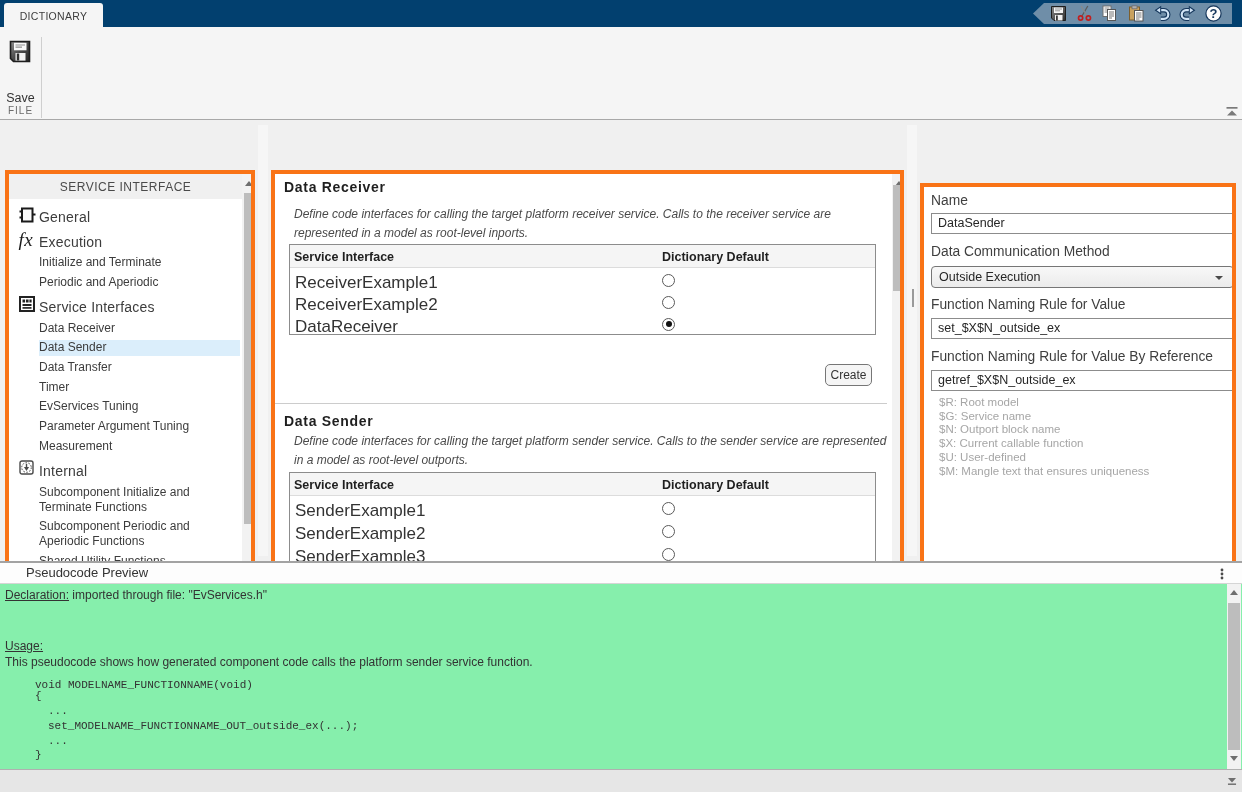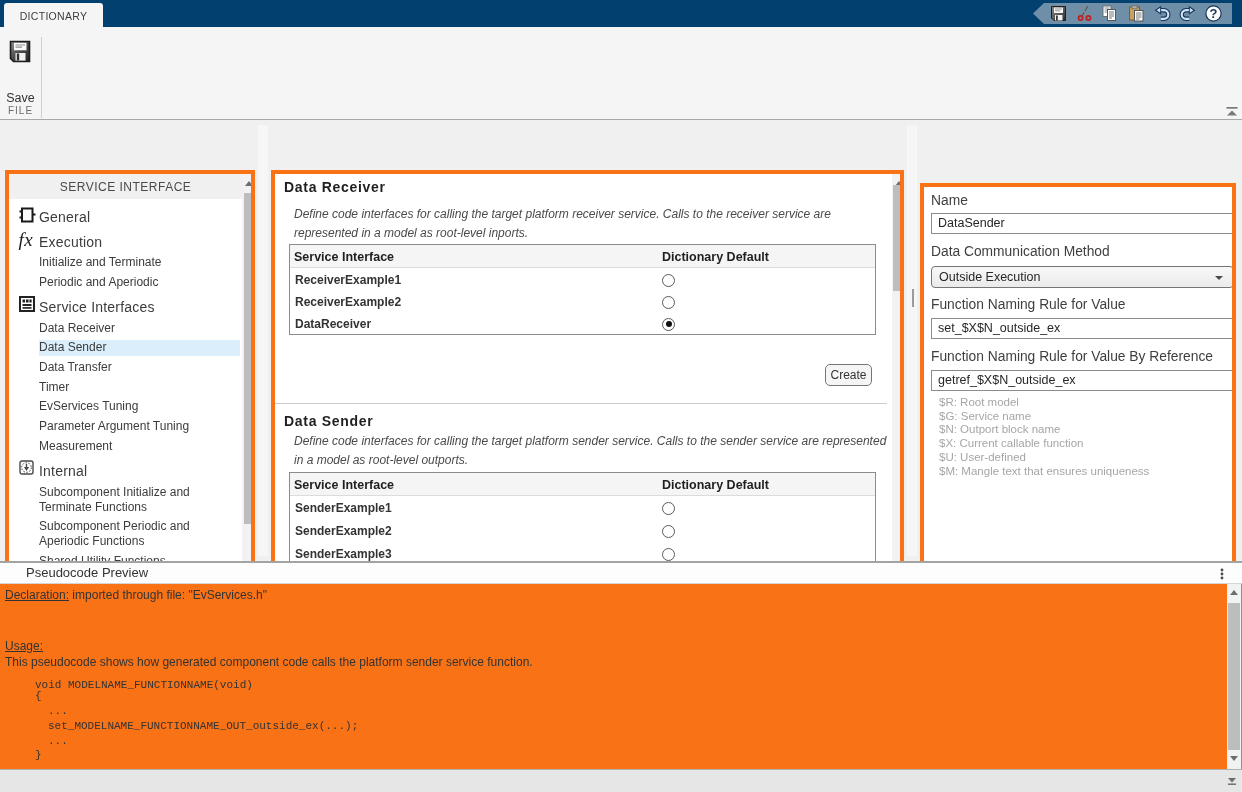--- a/index.html
+++ b/index.html
@@ -46,21 +46,21 @@
 
   
   .h1 { position:absolute; left:9px; font-size:14px; font-weight:bold; letter-spacing:0.7px; color:#1f1f1f; }
   .desc { position:absolute; left:19px; font-size:12px; font-style:italic;
           color:#4a4a4a; line-height:19px; white-space:nowrap; }
   .tbl { position:absolute; left:14px; width:587px; border:1px solid #8c8c8c; background:#fff; }
   .thead { height:23px; background:#f5f5f5; border-bottom:1px solid #dcdcdc;
            font-weight:bold; font-size:12.5px; color:#1f1f1f; position:relative; }
   .thead .c1 { position:absolute; left:4px; top:5px; }
   .thead .c2 { position:absolute; left:372px; top:5px; }
-  .trowm { position:relative; font-size:12px; color:#333;font-weight:bold; }
+  .trowm { position:relative; font-size:17px; color:#333; }
   .trowm .c1 { position:absolute; left:5px; top:4.5px; }
   .radio { position:absolute; left:372px; top:5.5px; width:13px; height:13px;
            border:1px solid #5a5a5a; border-radius:50%; background:#fff; }
   .radio.sel::after { content:""; position:absolute; left:2.5px; top:2.5px; width:6px; height:6px;
            border-radius:50%; background:#111; }
   .btn { position:absolute; left:550px; width:47px; height:22px; border:1px solid #767676;
          border-radius:5px; background:#f5f5f5; font-size:12px; color:#333;
          text-align:center; line-height:21px; }
 
   
@@ -70,21 +70,21 @@
   #ddl { position:absolute; left:7px; width:303px; height:22px; border:1px solid #767676;
          border-radius:4px; background:linear-gradient(#f8f8f8,#ebebeb); font-size:12.5px;
          color:#262626; line-height:20px; padding-left:7px; }
   #hints { position:absolute; left:15px; top:209px; font-size:11.5px; color:#a6a6a6; line-height:13.7px; }
 
   
   #bsplit { left:0; top:561px; width:1242px; height:2px; background:#a3a3a3; }
   #bhead { left:0; top:563px; width:1242px; height:21px; background:#fdfdfd;
            border-bottom:1px solid #d5d5d5; }
   #bhead span { position:absolute; left:26px; top:2px; font-size:13px; color:#333; }
-  #bcontent { left:0; top:584px; width:1242px; height:185px; background:#f97316; }
+  #bcontent { left:0; top:584px; width:1242px; height:185px; background:#86efac; }
   .sline { position:absolute; left:5px; font-size:12px; color:#333; white-space:pre; }
   .mline { position:absolute; left:35px; font-size:11px; font-family:"Liberation Mono",monospace;
            color:#333; white-space:pre; }
   #statusbar { left:0; top:769px; width:1242px; height:23px; background:#e6e6e6;
                border-top:1px solid #b0b0b0; }
 </style>
 </head>
 <body>
 
 <div id="tabbar" class="abs"></div>

